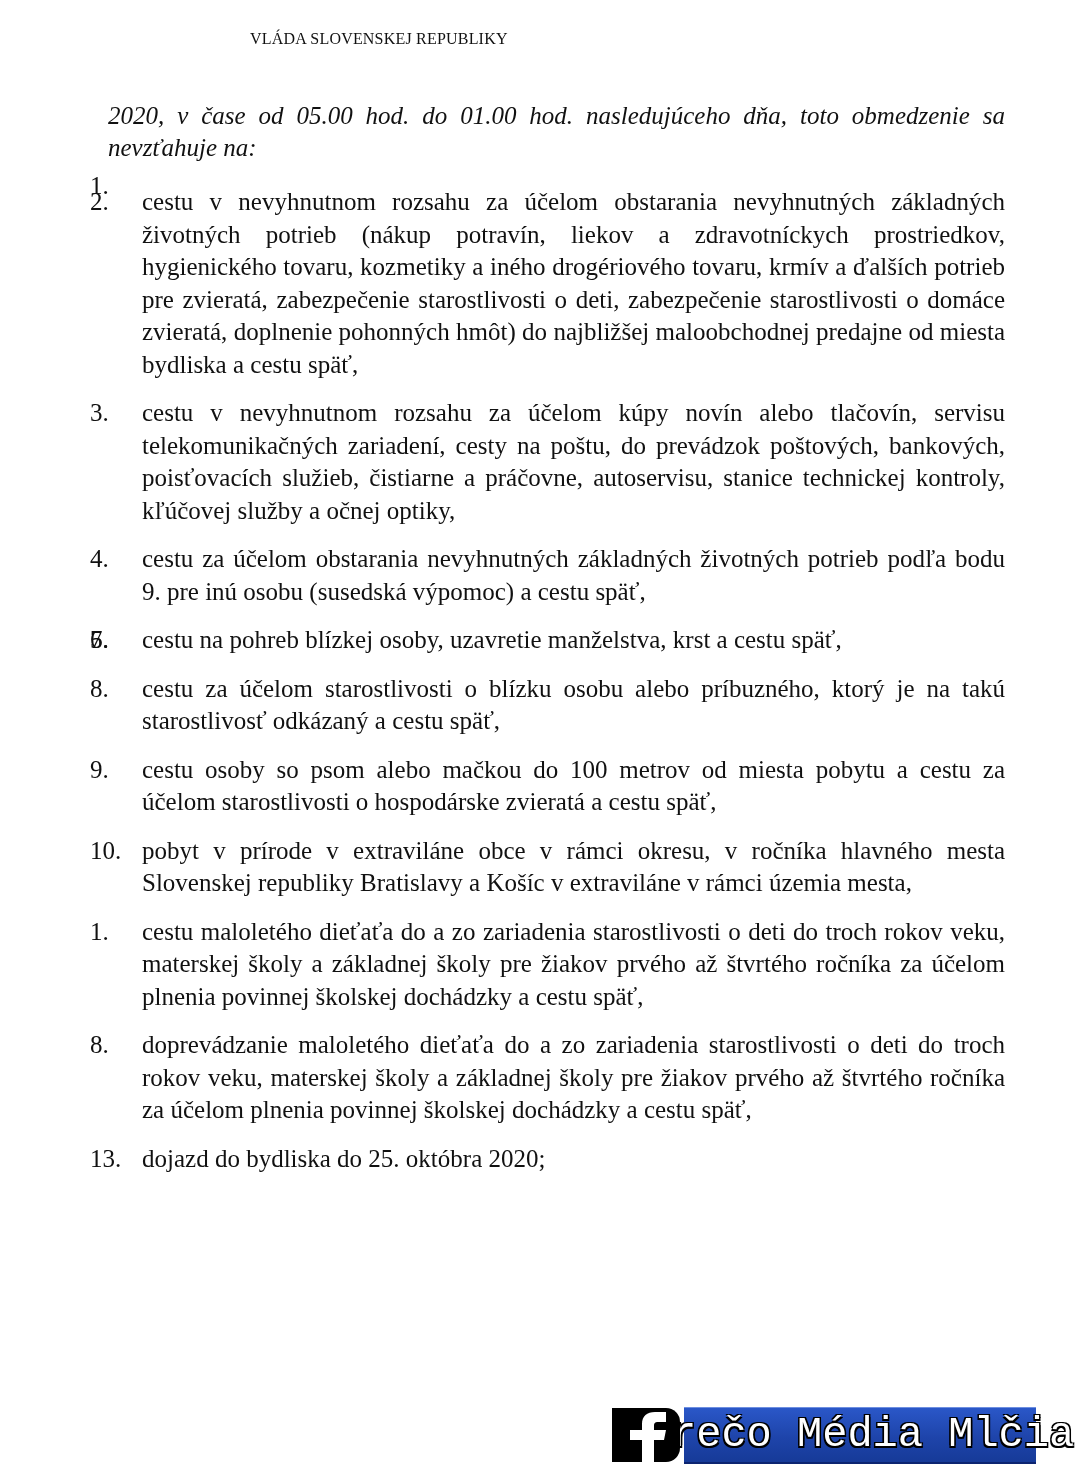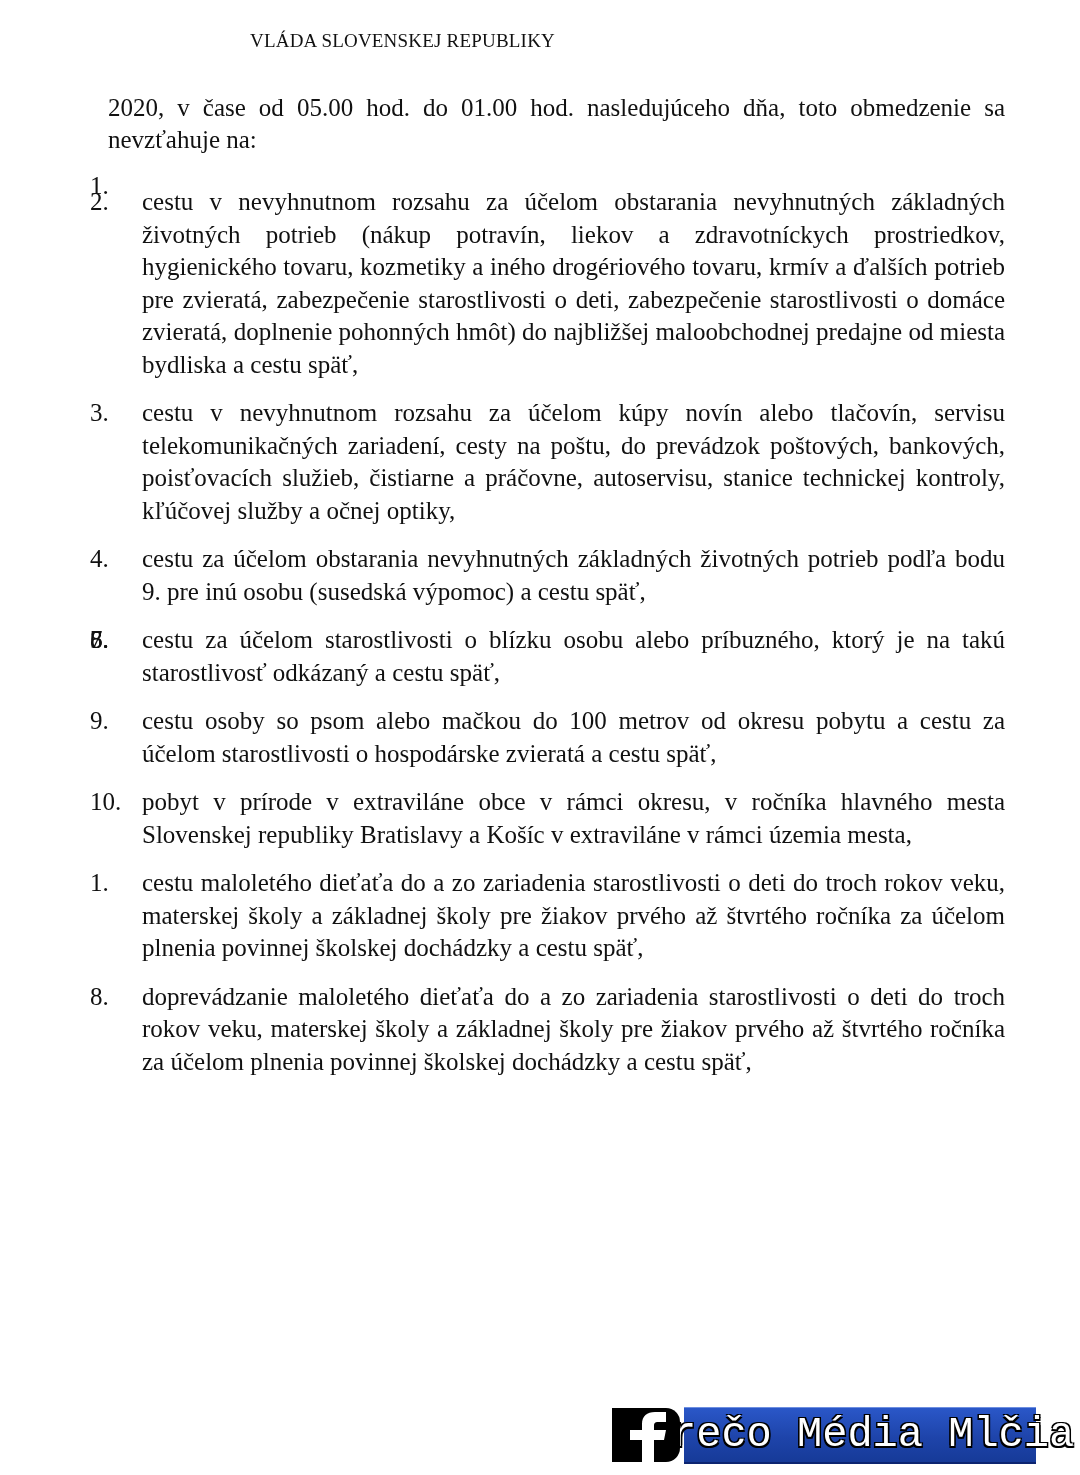--- a/index.html
+++ b/index.html
@@ -3,26 +3,27 @@
 <meta charset="utf-8">
 <style>
   html, body { margin: 0; padding: 0; background: #ffffff; }
   body {
     width: 1080px; height: 1475px; position: relative; overflow: hidden;
     font-family: "Liberation Serif", "DejaVu Serif", serif;
     color: #111111;
   }
   .title {
     position: absolute; left: 250px; top: 30px;
-    font-size: 19px; letter-spacing: 0.2px;
+    font-size: 16px; letter-spacing: 0.2px;
   }
   .intro {
-    position: absolute; left: 108px; top: 92px; width: 897px;
+    position: absolute; left: 108px; top: 100px; width: 897px;
     font-size: 25px; line-height: 32px; text-align: justify;
     text-align-last: left;
+    font-style: italic;
   }
   .list {
     position: absolute; left: 90px; top: 170px; width: 915px;
     margin: 0; padding: 0; list-style: none;
   }
   .item {
     position: relative; padding-left: 52px;
     font-size: 25px; line-height: 32.5px;
     text-align: justify; text-align-last: left;
     margin-bottom: 16px;
@@ -57,26 +58,27 @@
 
 <div class="intro">2020, v čase od 05.00 hod. do 01.00 hod. nasledujúceho dňa, toto obmedzenie sa nevzťahuje na:</div>
 
 <ol class="list">
   <li class="item"><span class="num">1.</span></li>
   <li class="item"><span class="num">2.</span><span>cestu v nevyhnutnom rozsahu za účelom obstarania nevyhnutných základných životných potrieb (nákup potravín, liekov a zdravotníckych prostriedkov, hygienického tovaru, kozmetiky a iného drogériového tovaru, krmív a ďalších potrieb pre zvieratá, zabezpečenie starostlivosti o deti, zabezpečenie starostlivosti o domáce zvieratá, doplnenie pohonných hmôt) do najbližšej maloobchodnej predajne od miesta bydliska a cestu späť,</span></li>
   <li class="item"><span class="num">3.</span><span>cestu v nevyhnutnom rozsahu za účelom kúpy novín alebo tlačovín, servisu telekomunikačných zariadení, cesty na poštu, do prevádzok poštových, bankových, poisťovacích služieb, čistiarne a práčovne, autoservisu, stanice technickej kontroly, kľúčovej služby a očnej optiky,</span></li>
   <li class="item"><span class="num">4.</span><span>cestu za účelom obstarania nevyhnutných základných životných potrieb podľa bodu 9. pre inú osobu (susedská výpomoc) a cestu späť,</span></li>
   <li class="item"><span class="num">5.</span></li>
   <li class="item"><span class="num">6.</span></li>
-  <li class="item"><span class="num">7.</span></li>
+  <li class="item"><span class="num">7.</span><span>cestu na pohreb blízkej osoby, uzavretie manželstva, krst a cestu späť,</span></li>
   <li class="item"><span class="num">8.</span><span>cestu za účelom starostlivosti o blízku osobu alebo príbuzného, ktorý je na takú starostlivosť odkázaný a cestu späť,</span></li>
-  <li class="item"><span class="num">9.</span><span>cestu osoby so psom alebo mačkou do 100 metrov od okresu pobytu a cestu za účelom starostlivosti o hospodárske zvieratá a cestu späť,</span></li>
+  <li class="item"><span class="num">9.</span><span>cestu osoby so psom alebo mačkou do 100 metrov od miesta pobytu a cestu za účelom starostlivosti o hospodárske zvieratá a cestu späť,</span></li>
   <li class="item"><span class="num">10.</span><span>pobyt v prírode v extraviláne obce v rámci okresu, v ročníka hlavného mesta Slovenskej republiky Bratislavy a Košíc v extraviláne v rámci územia mesta,</span></li>
   <li class="item"><span class="num">1.</span><span>cestu maloletého dieťaťa do a zo zariadenia starostlivosti o deti do troch rokov veku, materskej školy a základnej školy pre žiakov prvého až štvrtého ročníka za účelom plnenia povinnej školskej dochádzky a cestu späť,</span></li>
   <li class="item"><span class="num">8.</span><span>doprevádzanie maloletého dieťaťa do a zo zariadenia starostlivosti o deti do troch rokov veku, materskej školy a základnej školy pre žiakov prvého až štvrtého ročníka za účelom plnenia povinnej školskej dochádzky a cestu späť,</span></li>
+  <li class="item"><span class="num">13.</span><span>dojazd do bydliska do 25. októbra 2020;</span></li>
 </ol>
 
 <div class="watermark">
   <div class="fb">
     <svg width="48" height="50" viewBox="0 0 48 50" aria-hidden="true">
       <path d="M20 50 V28 H8 V18 H20 V12 C20 4 25 0 33 0 H44 V10 H36 C33 10 32 11 32 14 V18 H44 L42 28 H32 V50 Z" fill="#ffffff"></path>
     </svg>
   </div>
   <div class="banner">Prečo Média Mlčia</div>
 </div>

